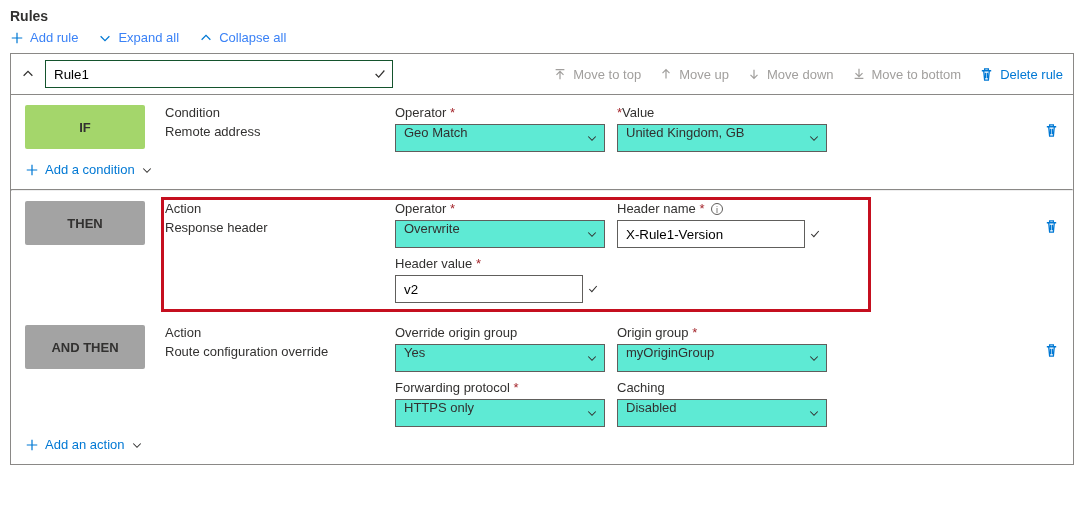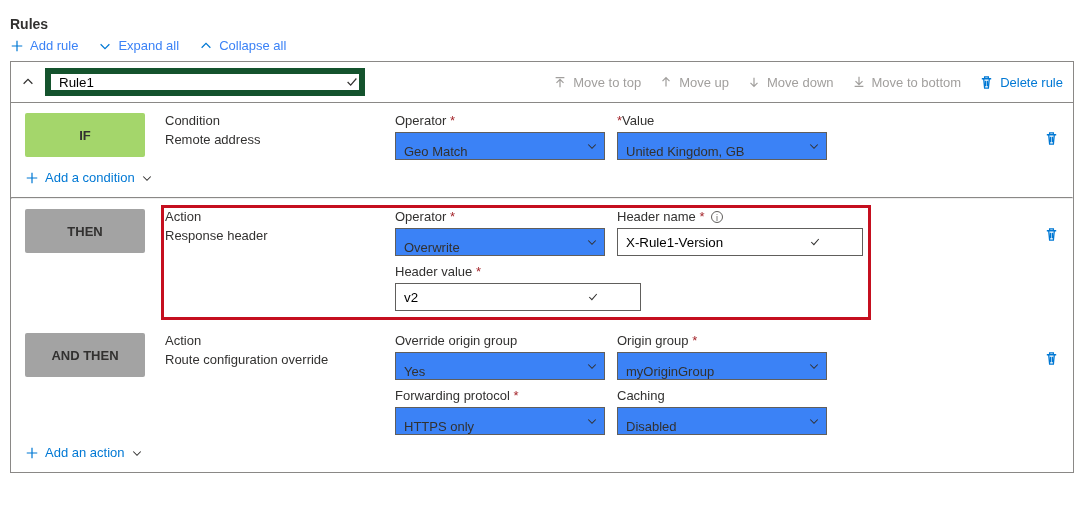--- a/index.html
+++ b/index.html
@@ -4,33 +4,33 @@
 <style>
   * { box-sizing: border-box; }
   body {
     margin: 0;
     padding: 4px 10px;
     font-family: "Segoe UI", Arial, sans-serif;
     font-size: 13px;
     color: #323130;
     background: #fff;
   }
-  .title { font-weight: 600; font-size: 14px; margin: 12px 0 6px 0; }
+  .title { font-weight: 600; font-size: 14px; margin: 4px 0 6px 0; }
   .toolbar { display: flex; gap: 20px; align-items: center; margin-bottom: 8px; }
   .tool-link { display: inline-flex; align-items: center; gap: 6px; color: #3b82f6; cursor: pointer; }
   .tool-link svg { stroke: #0078d4; }
 
   .rule { border: 1px solid #8a8886; }
   .rule-header {
     display: flex; align-items: center; padding: 6px 10px;
     border-bottom: 1px solid #8a8886; gap: 10px;
   }
   .rule-name-input {
-    width: 320px; height: 28px; padding: 0 44px 0 8px;
-    border: 6px solid #14532d;
+    width: 348px; height: 28px; padding: 0 44px 0 8px;
+    border: 1px solid #14532d;
   }
   .input-wrap { position: relative; display: inline-block; }
   .input-ok {
     position: absolute; right: 6px; top: 50%; transform: translateY(-50%);
   }
   .header-actions { margin-left: auto; display: flex; align-items: center; gap: 18px; }
   .header-btn { display: inline-flex; align-items: center; gap: 6px; color: #a19f9d; cursor: default; }
   .header-btn svg { stroke: #a19f9d; }
   .delete-link { color: #0078d4; cursor: pointer; display: inline-flex; align-items: center; gap: 6px; }
   .delete-link svg { stroke: #0078d4; }
@@ -57,26 +57,26 @@
     display: inline-block; width: 12px; height: 12px;
     border: 1px solid #605e5c; border-radius: 50%;
     font-size: 9px; line-height: 12px; text-align: center; color: #605e5c;
     margin-left: 3px;
   }
 
   .fields { display: flex; gap: 12px; flex-wrap: wrap; }
   .field { width: 210px; }
   .select {
     width: 210px; height: 28px; padding: 0 28px 0 8px;
-    border: 1px solid #605e5c; background: #3b82f6; position: relative;
-    display: flex; align-items: flex-end; cursor: pointer;
+    border: 1px solid #605e5c; background: #5eead4; position: relative;
+    display: flex; align-items: flex-start; cursor: pointer;
   }
   .select .chev { position: absolute; right: 6px; top: 50%; transform: translateY(-50%); }
   .text-input {
-    width: 246px; height: 28px; padding: 0 28px 0 8px;
+    width: 188px; height: 28px; padding: 0 28px 0 8px;
     border: 1px solid #605e5c; background: #fff;
   }
 
   .row-trash { display: flex; justify-content: flex-end; padding-top: 18px; }
   .row-trash svg { stroke: #0078d4; cursor: pointer; }
 
   .add-link { display: inline-flex; align-items: center; gap: 6px; color: #0078d4; padding: 10px 14px 12px 14px; cursor: pointer; }
   .add-link svg { stroke: #0078d4; }
 
   .highlight-box {

